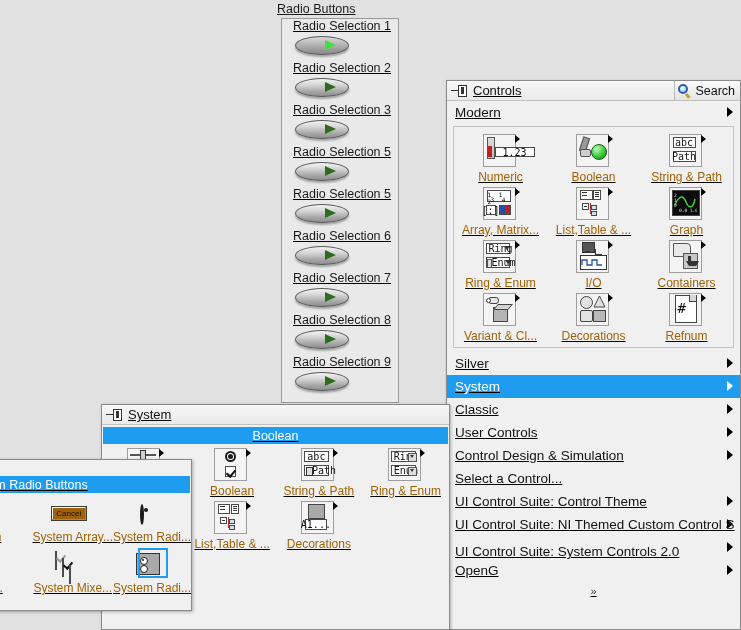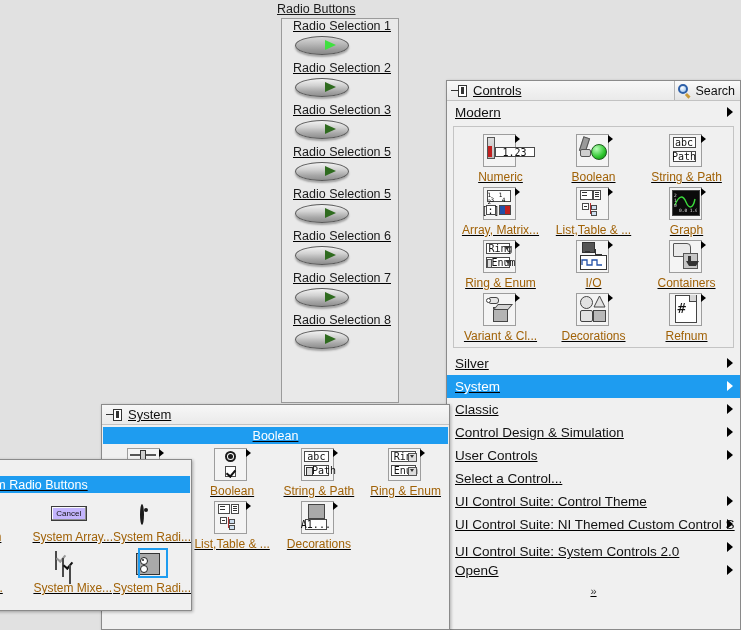--- a/index.html
+++ b/index.html
@@ -239,21 +239,21 @@
   #sysradio-popup .pal-cell .glyph-wrap { width: 48px; height: 34px; }
   #sysradio-popup .pal-cell .cap { font-size: 12px; }
   .sel-ring {
     position: absolute; left: 10px; top: 0px; width: 30px; height: 30px;
     border: 2px solid #1e9cf0; box-sizing: border-box;
   }
 
   
   .cancel-btn-glyph {
     width: 34px; height: 13px;
-    border: 1px solid #3c3c3c; background: #c4b5fd;
+    border: 1px solid #3c3c3c; background: #a16207;
     font-size: 8px; color: #111;
     display:flex; align-items:center; justify-content:center;
     box-shadow: inset -1px -1px 0 #8e8e8e, inset 1px 1px 0 #fbfbfb;
   }
   .radio-dot {
     width: 12px; height: 12px; border-radius: 50%;
     border: 2px solid #1b1b1b; background: #fff;
     box-sizing: border-box; position: relative;
   }
   .radio-dot::after {
@@ -325,20 +325,27 @@
         </div>
         <div class="radio-item">
           <div class="rlabel">Radio Selection 7</div>
           <div class="rocker">
             <span class="body"></span>
             <span class="tri"></span>
           </div>
         </div>
         <div class="radio-item">
           <div class="rlabel">Radio Selection 8</div>
+          <div class="rocker">
+            <span class="body"></span>
+            <span class="tri"></span>
+          </div>
+        </div>
+        <div class="radio-item">
+          <div class="rlabel">Radio Selection 9</div>
           <div class="rocker">
             <span class="body"></span>
             <span class="tri"></span>
           </div>
         </div>
       </div>
   </div>
 
   <div class="abs nosel" id="controls-palette">
 
@@ -543,25 +550,25 @@
         </div>
         <div class="pal-section-row selected">
           <span style="white-space: nowrap;">System</span>
           <span class="rowarrow"></span>
         </div>
         <div class="pal-section-row">
           <span style="white-space: nowrap;">Classic</span>
           <span class="rowarrow"></span>
         </div>
         <div class="pal-section-row">
+          <span style="white-space: nowrap;">User Controls</span>
+          <span class="rowarrow"></span>
+        </div>
+        <div class="pal-section-row">
           <span style="white-space: nowrap;">Control Design &amp; Simulation</span>
-          <span class="rowarrow"></span>
-        </div>
-        <div class="pal-section-row">
-          <span style="white-space: nowrap;">User Controls</span>
           <span class="rowarrow"></span>
         </div>
         <div class="pal-section-row">
           <span style="white-space: nowrap;">Select a Control...</span>
         </div>
         <div class="pal-section-row">
           <span style="white-space: nowrap;">UI Control Suite: Control Theme</span>
           <span class="rowarrow"></span>
         </div>
         <div class="pal-section-row">

